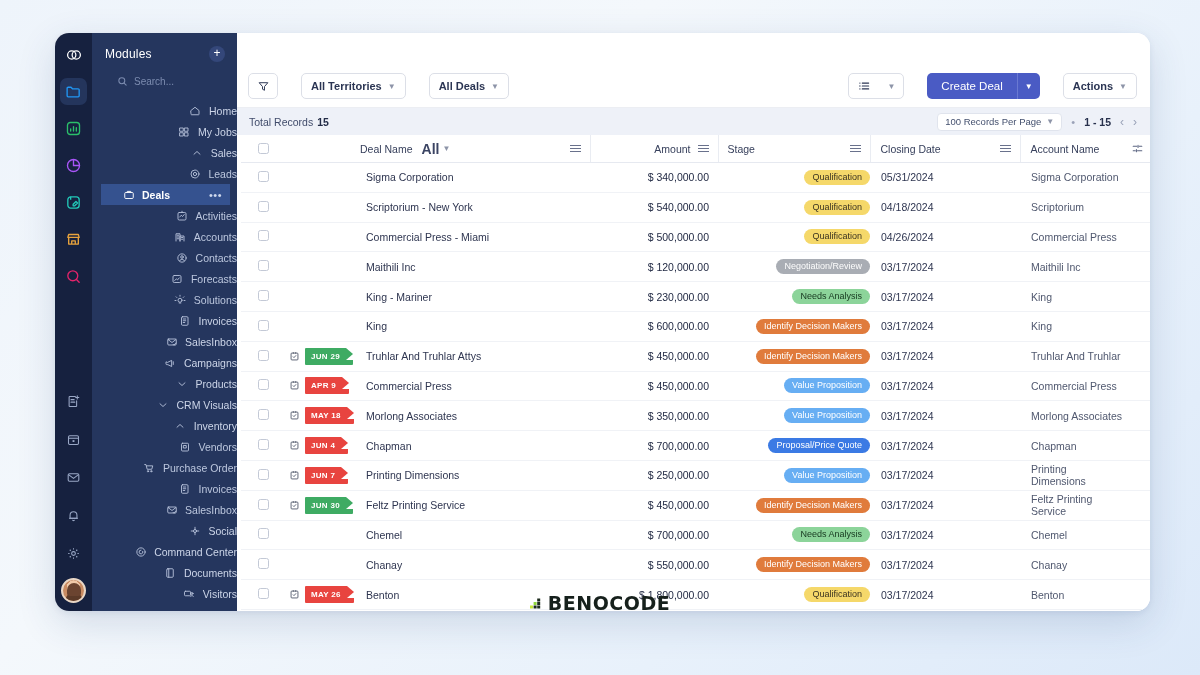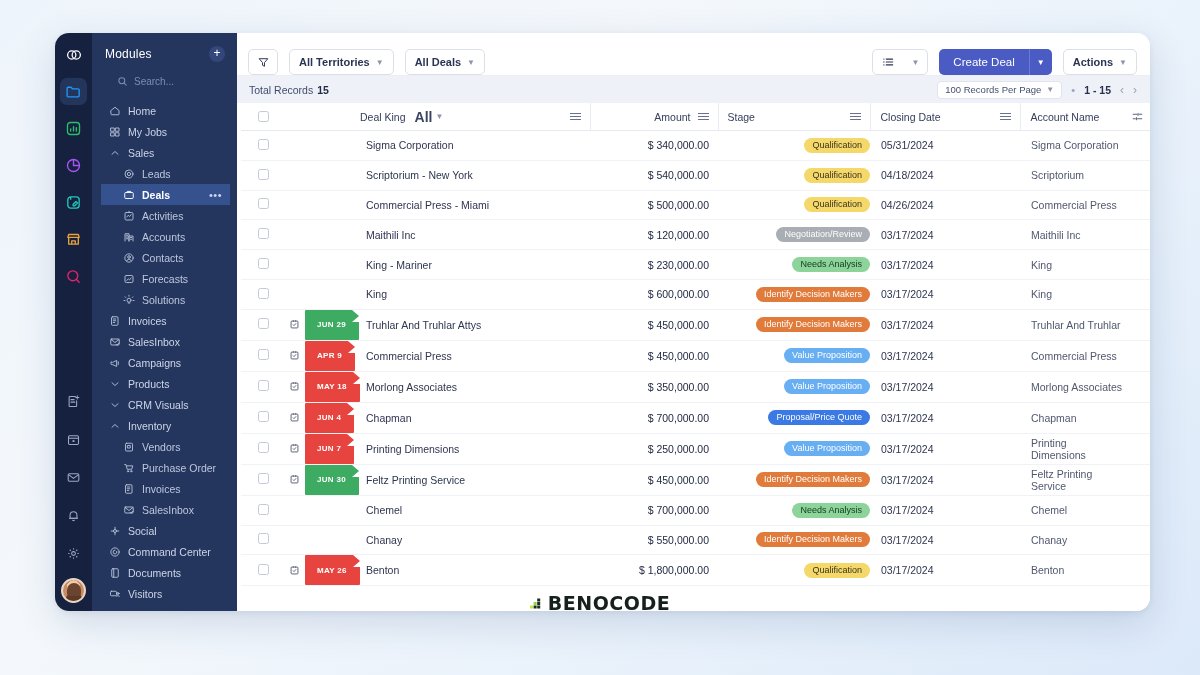--- a/index.html
+++ b/index.html
@@ -75,43 +75,44 @@
     text-align: center; cursor: pointer;
   }
   #sidebar-search {
     display: flex; align-items: center; gap: 6px;
     padding: 0 25px; margin-bottom: 11px; height: 16px;
   }
   #sidebar-search .ph { color: #7c8cb0; font-size: 10px; }
   .nav-item {
     display: flex; align-items: center; gap: 7px;
     height: 21px; padding-left: 16px; cursor: pointer;
-    position: relative; color: #ccd5e8;
+    position: relative; color: #ccd5e8; justify-content: flex-end;
   }
   .nav-item .ic { width: 13px; height: 13px; flex: 0 0 13px;
                   display:flex; align-items:center; justify-content:center; }
   .nav-item .lbl { font-size: 10.5px; white-space: nowrap; }
   .nav-item.child { padding-left: 30px; }
   .nav-item.child .lbl { color: #bcc7de; }
   .nav-item.selected {
     background: #35528f; border-radius: 0; margin: 0 7px 0 9px;
     padding-left: 21px; color: #ffffff;
   }
   .nav-item.selected .lbl { color: #fff; font-weight: 600; }
   .dots { margin-left: auto; margin-right: 8px; color: #cfd9ed;
           font-size: 11px; letter-spacing: .5px; line-height: 6px; }
   .caret { width: 13px; height: 13px; display:flex; align-items:center; justify-content:center;}
   
   #main { flex: 1 1 auto; display: flex; flex-direction: column; background: #fff; min-width: 0; }
   #toolbar {
     height: 43px; flex: 0 0 43px;
-    display: flex; align-items: flex-end; gap: 11px;
+    display: flex; align-items: center; gap: 23px;
     padding: 0 13px 0 11px;
     background: #fff;
     border-bottom: 1px solid #eceef3;
+    margin-top: 32px;
   }
   .tb-btn {
     height: 26px; border: 1px solid #dcdfe7; border-radius: 5px;
     background: #fff; color: #2b3553; font-size: 11px; font-weight: 700;
     display: flex; align-items: center; gap: 6px; padding: 0 9px; cursor: pointer;
     white-space: nowrap;
   }
   .tb-btn.icon-only { padding: 0; width: 30px; justify-content: center; }
   .tb-caret { color: #8d94a8; font-size: 8px; }
   #tb-spacer { flex: 1 1 auto; }
@@ -182,21 +183,21 @@
   .acct-cell { padding-left: 11px; color: #50586f; }
   .hdr-label { }
   .hdr-all { font-size: 14px; color: #3b4463; font-weight: 700; margin-left: 9px; }
   .hmenu { margin-left: auto; margin-right: 9px; display: flex; flex-direction: column;
            gap: 2px; cursor: pointer; }
   .hmenu i { display: block; width: 11px; height: 1.3px; background: #6d7governo; }
   .hmenu i { background: #69718c; }
   
   .flag-wrap { display: flex; align-items: center; gap: 5px; padding-left: 4px; }
   .flag {
-    position: relative; height: 30px; padding: 0 13px 0 12px;
+    position: relative; height: 17px; padding: 0 13px 0 6px;
     color: #fff; font-size: 8px; font-weight: 700; letter-spacing: .3px;
     display: flex; align-items: center; border-radius: 1px;
   }
   .flag::after {
     content: ""; position: absolute; right: 0; top: 0;
     border-left: 7px solid transparent;
     border-top: 6.5px solid #fff; border-bottom: 6.5px solid #fff;
   }
   .flag.green { background: #3eab63; }
   .flag.green::after { border-top-color: #fff; border-bottom-color: #fff; }
@@ -615,21 +616,21 @@
             <th class="col-cb">
               <div class="th-inner" style="justify-content:center">
                 <span class="cb"></span>
               </div>
             </th>
             <th class="col-flag">
                 <div class="th-inner"></div>
               </th>
             <th class="col-name">
               <div class="th-inner" style="justify-content:flex-end">
-                <span class="hdr-label">Deal King</span>
+                <span class="hdr-label">Deal Name</span>
                 <span class="hdr-all">All</span>
                 <span class="tb-caret" style="margin-left:3px">▼</span>
                 <span class="hmenu">
                     <i></i>
                     <i></i>
                     <i></i>
                   </span>
               </div>
             </th>
             <th class="col-amt sep">

